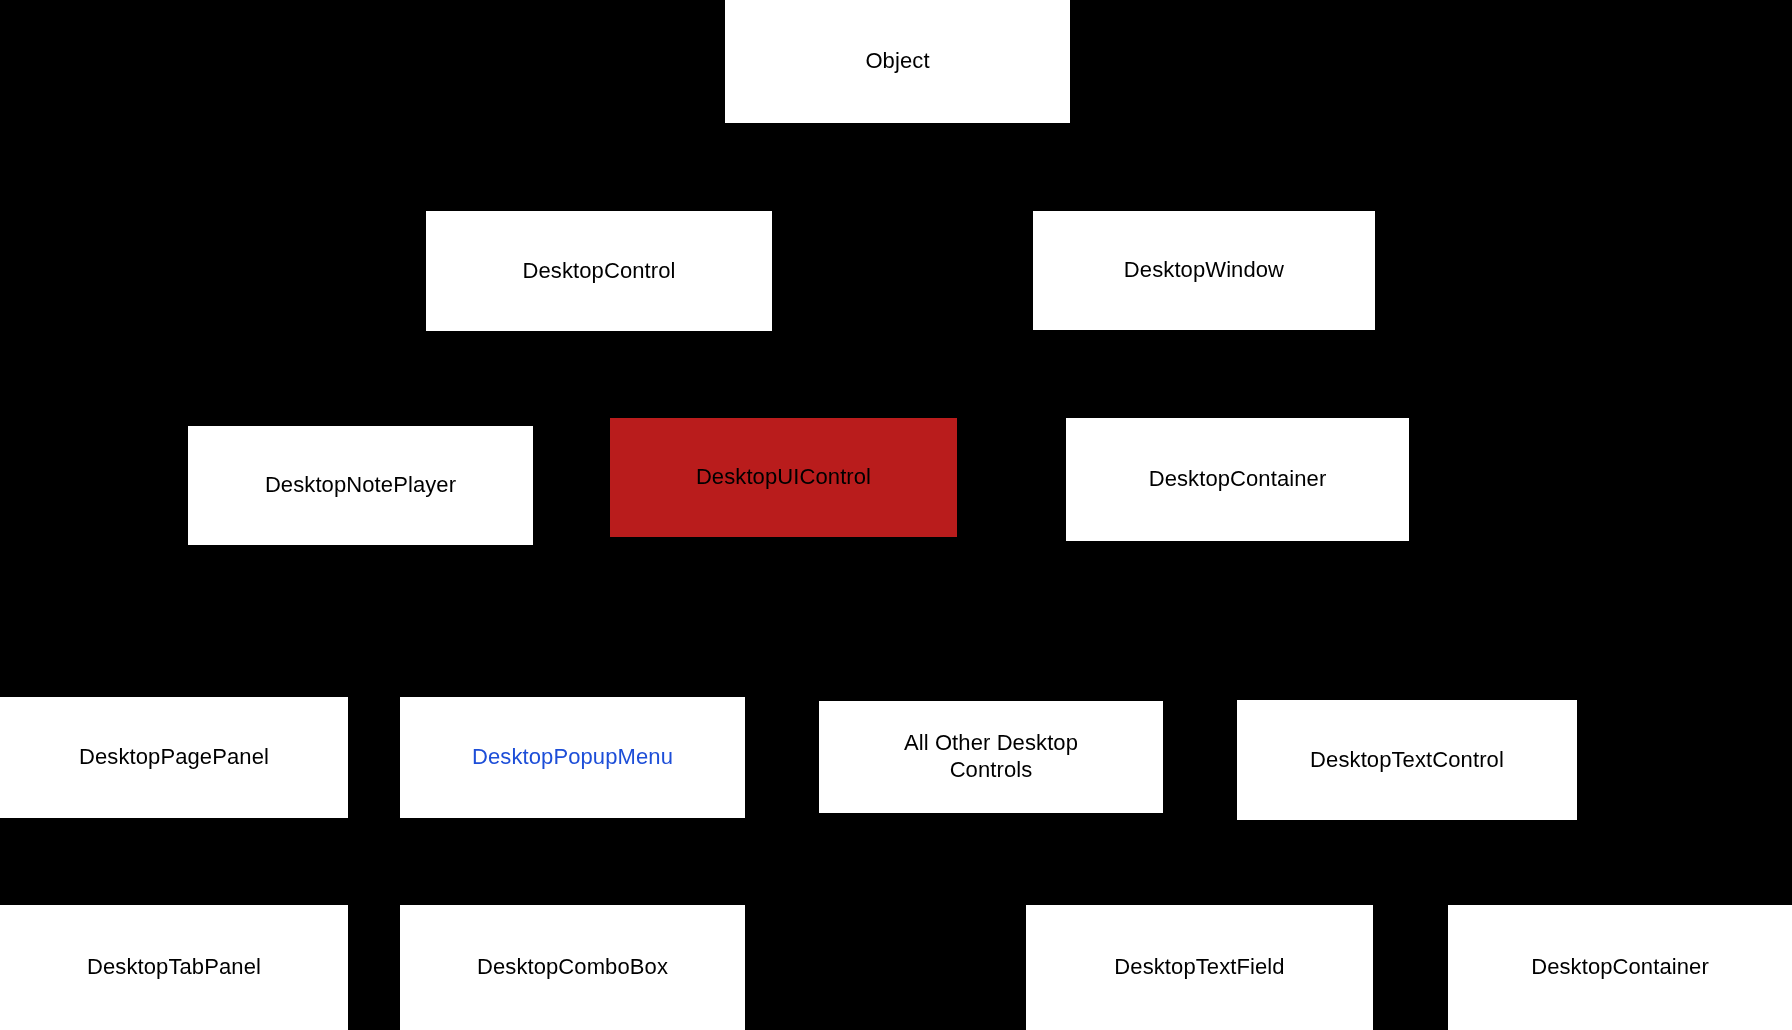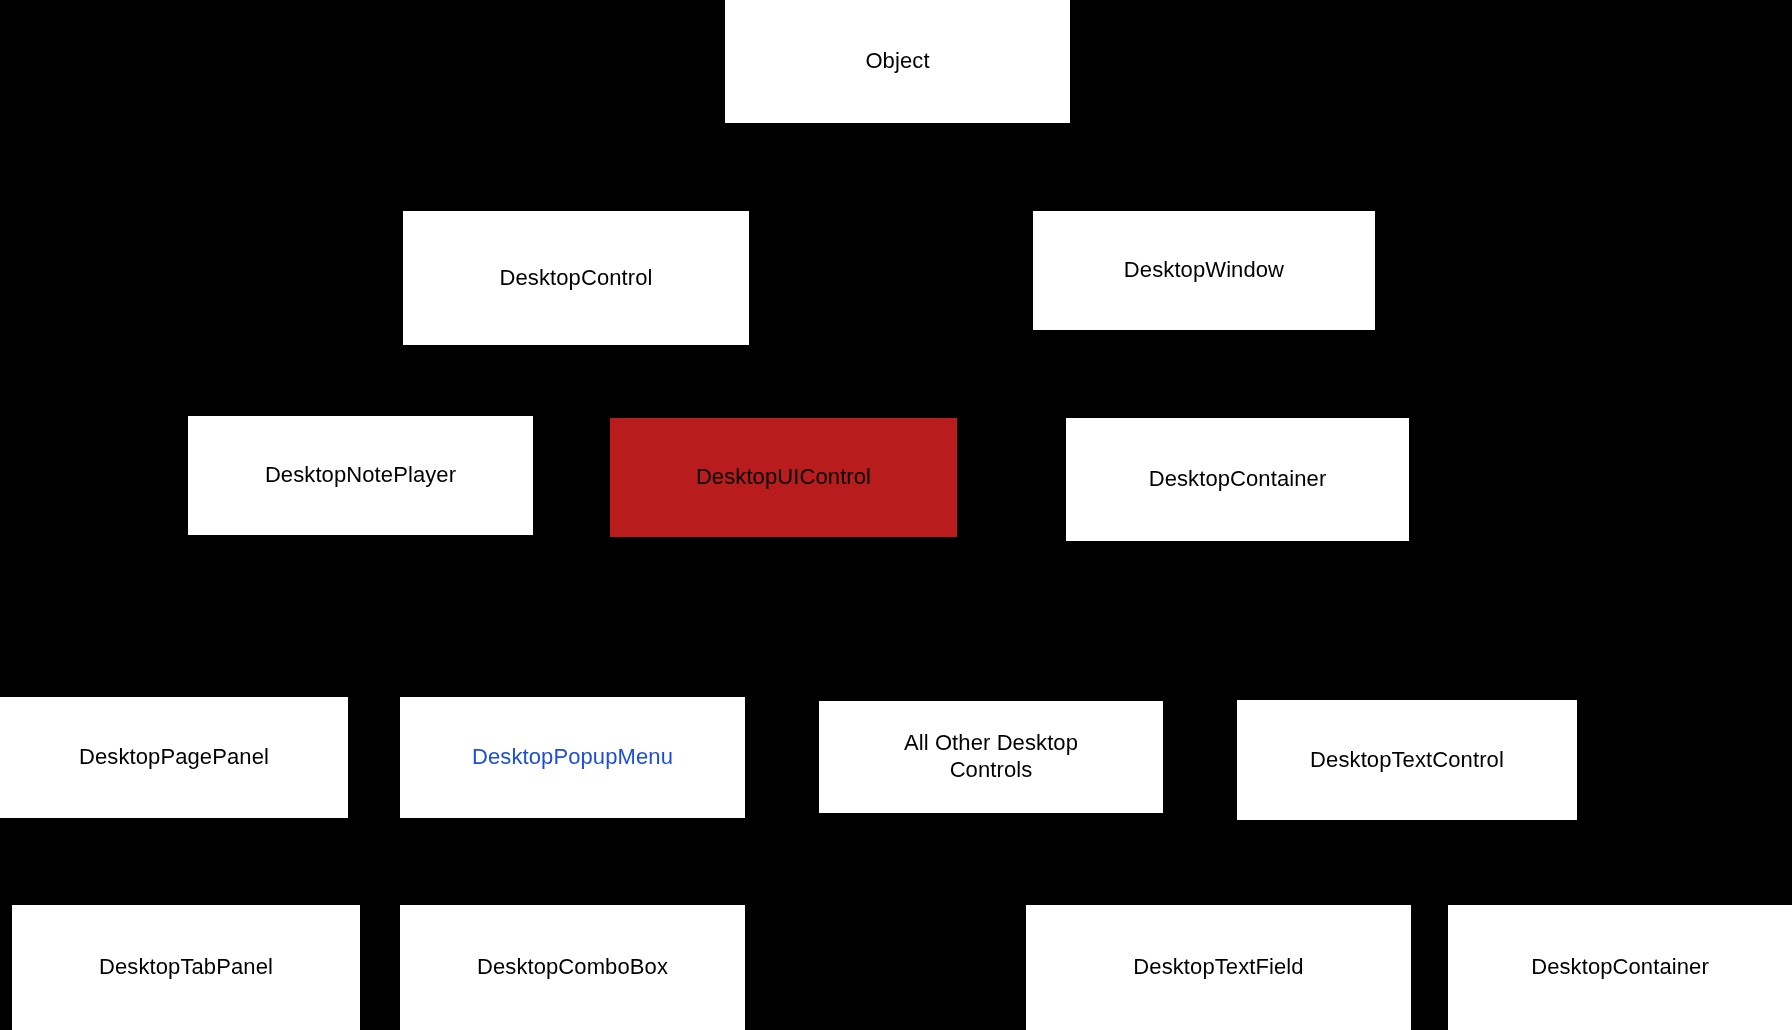--- a/index.html
+++ b/index.html
@@ -40,27 +40,27 @@
     white-space: pre-line;
   }
 </style>
 </head>
 <body>
 
 <div id="diagram" style="background: rgb(0, 0, 0);">
     <div class="node" style="left: 725px; top: 0px; width: 345px; height: 123px; background: rgb(255, 255, 255); color: rgb(0, 0, 0);">
       <span class="node-label">Object</span>
     </div>
-    <div class="node" style="left: 403px; top: 211px; width: 346px; height: 134px; background: rgb(255, 255, 255); color: rgb(0, 0, 0);">
+    <div class="node" style="left: 426px; top: 211px; width: 346px; height: 120px; background: rgb(255, 255, 255); color: rgb(0, 0, 0);">
       <span class="node-label">DesktopControl</span>
     </div>
     <div class="node" style="left: 1033px; top: 211px; width: 342px; height: 119px; background: rgb(255, 255, 255); color: rgb(0, 0, 0);">
       <span class="node-label">DesktopWindow</span>
     </div>
-    <div class="node" style="left: 188px; top: 416px; width: 345px; height: 119px; background: rgb(255, 255, 255); color: rgb(0, 0, 0);">
+    <div class="node" style="left: 188px; top: 426px; width: 345px; height: 119px; background: rgb(255, 255, 255); color: rgb(0, 0, 0);">
       <span class="node-label">DesktopNotePlayer</span>
     </div>
     <div class="node" style="left: 610px; top: 418px; width: 347px; height: 119px; background: #b91c1c; color: rgb(0, 0, 0);">
       <span class="node-label">DesktopUIControl</span>
     </div>
     <div class="node" style="left: 1037px; top: 418px; width: 343px; height: 123px; background: rgb(255, 255, 255); color: rgb(0, 0, 0); margin-left: 29px;">
       <span class="node-label">DesktopContainer</span>
     </div>
     <div class="node" style="left: 0px; top: 697px; width: 348px; height: 121px; background: rgb(255, 255, 255); color: rgb(0, 0, 0);">
       <span class="node-label">DesktopPagePanel</span>
@@ -68,25 +68,25 @@
     <div class="node" style="left: 400px; top: 697px; width: 345px; height: 121px; background: rgb(255, 255, 255); color: #1d4ed8;">
       <span class="node-label">DesktopPopupMenu</span>
     </div>
     <div class="node" style="left: 819px; top: 701px; width: 344px; height: 112px; background: rgb(255, 255, 255); color: rgb(0, 0, 0);">
       <span class="node-label">All Other Desktop
 Controls</span>
     </div>
     <div class="node" style="left: 1237px; top: 700px; width: 340px; height: 120px; background: rgb(255, 255, 255); color: rgb(0, 0, 0); justify-content: center;">
       <span class="node-label">DesktopTextControl</span>
     </div>
-    <div class="node" style="left: 0px; top: 905px; width: 348px; height: 125px; background: rgb(255, 255, 255); color: rgb(0, 0, 0); margin-left: 12px;">
+    <div class="node" style="left: 0px; top: 905px; width: 348px; height: 125px; background: rgb(255, 255, 255); color: rgb(0, 0, 0);">
       <span class="node-label">DesktopTabPanel</span>
     </div>
     <div class="node" style="left: 400px; top: 905px; width: 345px; height: 125px; background: rgb(255, 255, 255); color: rgb(0, 0, 0);">
       <span class="node-label">DesktopComboBox</span>
     </div>
-    <div class="node" style="left: 1026px; top: 905px; width: 385px; height: 125px; background: rgb(255, 255, 255); color: rgb(0, 0, 0);">
+    <div class="node" style="left: 1026px; top: 905px; width: 347px; height: 125px; background: rgb(255, 255, 255); color: rgb(0, 0, 0);">
       <span class="node-label">DesktopTextField</span>
     </div>
     <div class="node" style="left: 1448px; top: 905px; width: 344px; height: 125px; background: rgb(255, 255, 255); color: rgb(0, 0, 0);">
       <span class="node-label">DesktopContainer</span>
     </div>
   </div>
 
 </body></html>

